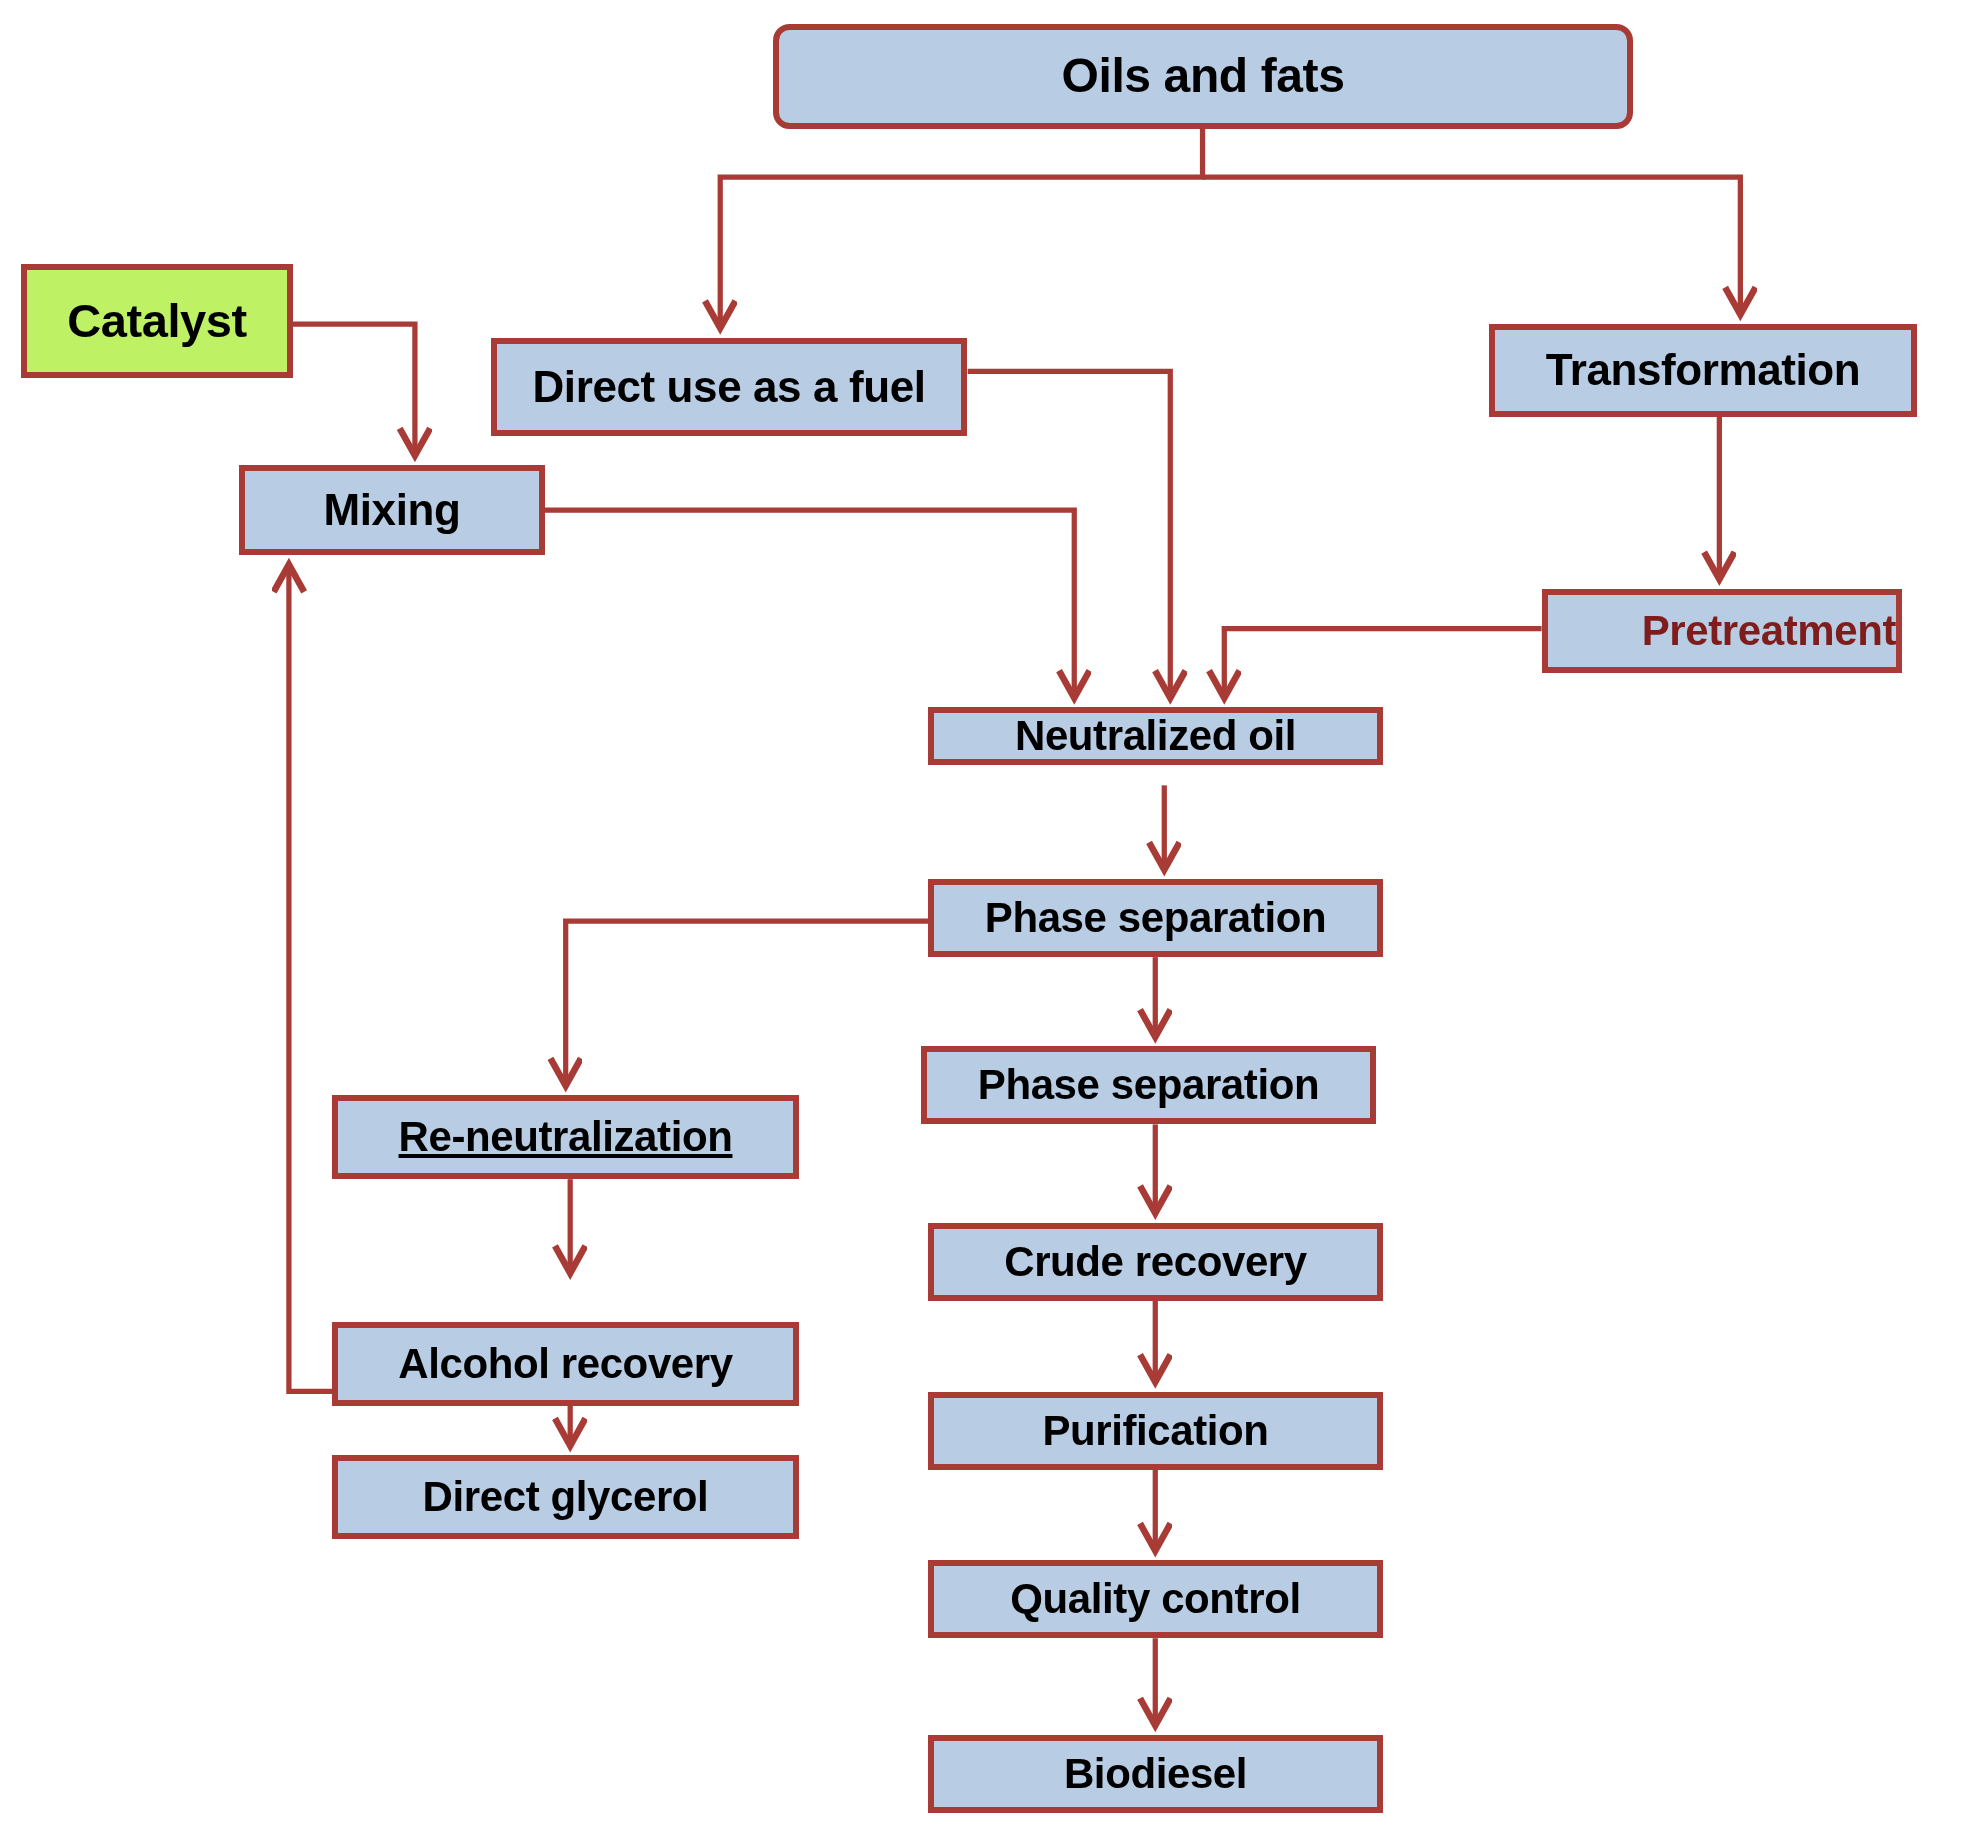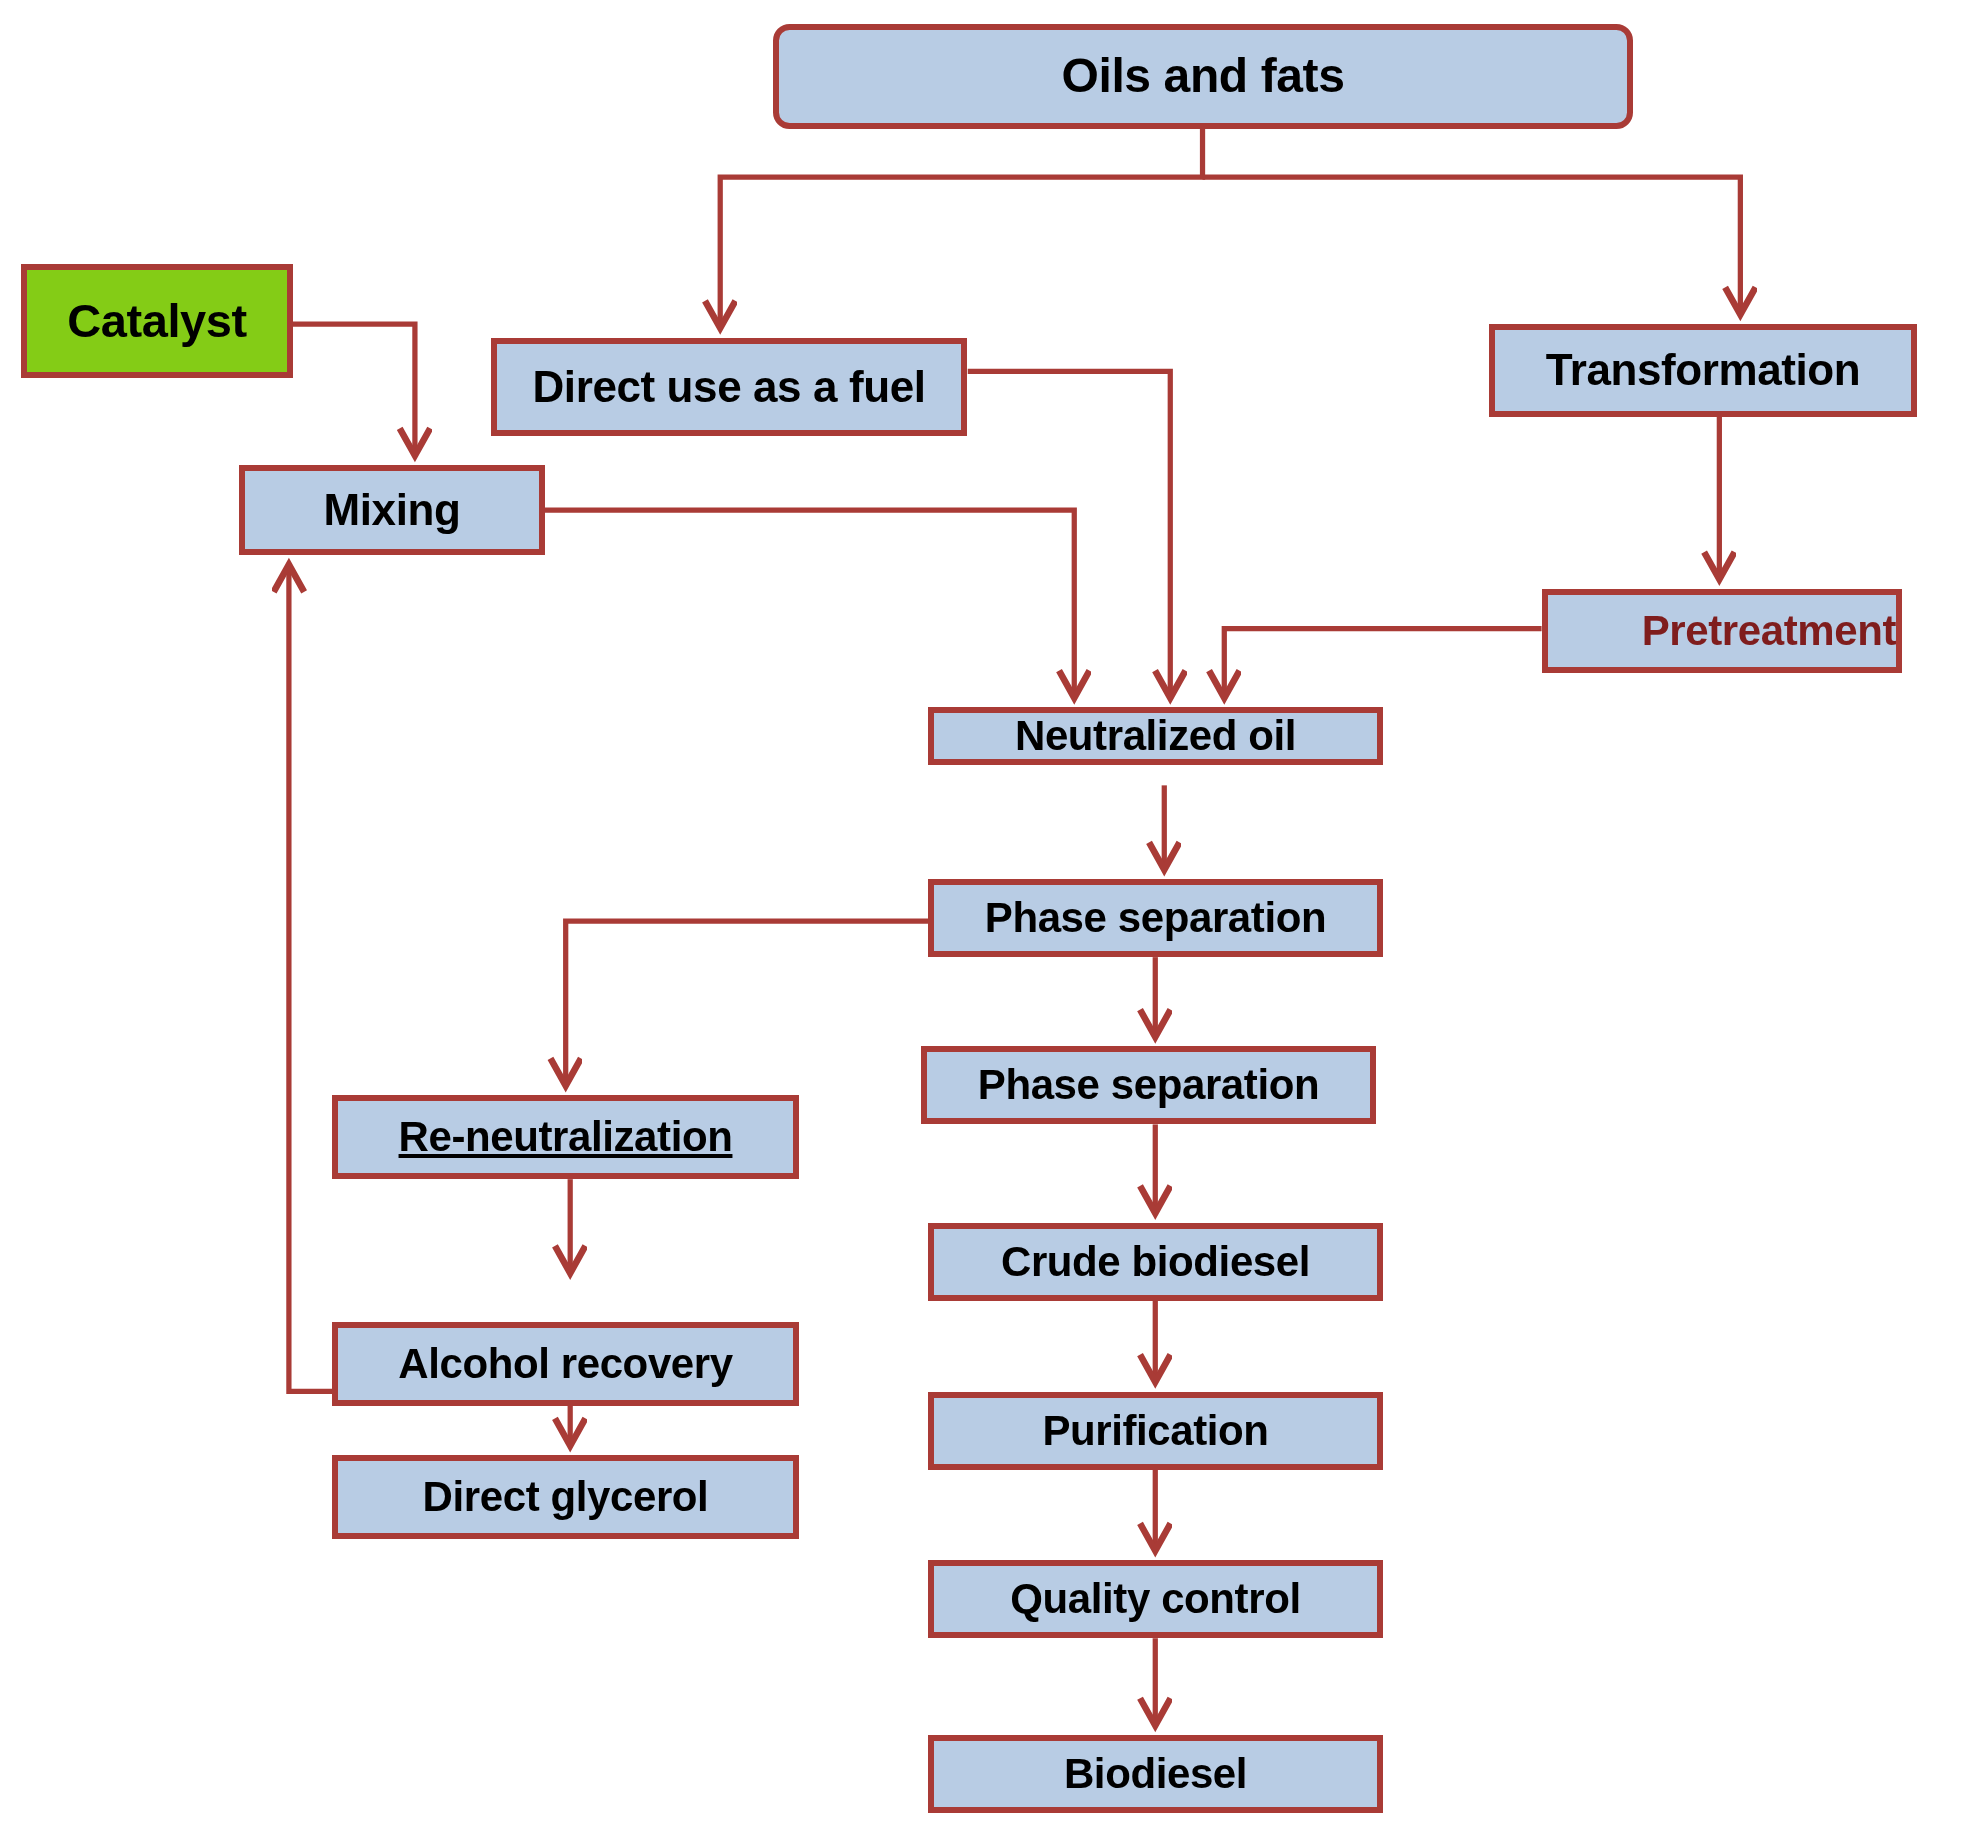--- a/index.html
+++ b/index.html
@@ -71,21 +71,21 @@
         <path d="M 760 1822 L 760 1926" stroke="#a93b36" marker-end="url(#arrowhead)"></path>
         <path d="M 760 1822 L 760 1855 L 385 1855 L 385 754" stroke="#a93b36" marker-end="url(#arrowhead)"></path>
         <path d="M 1540 1959 L 1540 2066" stroke="#a93b36" marker-end="url(#arrowhead)"></path>
         <path d="M 1540 2184 L 1540 2299" stroke="#a93b36" marker-end="url(#arrowhead)"></path>
       </g>
   </svg>
   <div id="node-layer">
       <div class="node rounded" style="left: 773px; top: 24px; width: 860px; height: 105px; font-size: 48px; background: rgb(184, 204, 228); border-color: rgb(169, 59, 54); color: rgb(0, 0, 0);">
         <span>Oils and fats</span>
       </div>
-      <div class="node" style="left: 21px; top: 264px; width: 272px; height: 114px; font-size: 47px; background: #84cc16; border-color: rgb(169, 59, 54); color: rgb(0, 0, 0);">
+      <div class="node" style="left: 21px; top: 264px; width: 272px; height: 114px; font-size: 47px; background: #bef264; border-color: rgb(169, 59, 54); color: rgb(0, 0, 0);">
         <span>Catalyst</span>
       </div>
       <div class="node" style="left: 491px; top: 338px; width: 476px; height: 98px; font-size: 44px; background: rgb(184, 204, 228); border-color: rgb(169, 59, 54); color: rgb(0, 0, 0);">
         <span>Direct use as a fuel</span>
       </div>
       <div class="node" style="left: 1489px; top: 324px; width: 428px; height: 93px; font-size: 44px; background: rgb(184, 204, 228); border-color: rgb(169, 59, 54); color: rgb(0, 0, 0);">
         <span>Transformation</span>
       </div>
       <div class="node" style="left: 239px; top: 465px; width: 306px; height: 90px; font-size: 44px; background: rgb(184, 204, 228); border-color: rgb(169, 59, 54); color: rgb(0, 0, 0);">
         <span>Mixing</span>
@@ -99,21 +99,21 @@
       <div class="node" style="left: 928px; top: 879px; width: 455px; height: 78px; font-size: 42px; background: rgb(184, 204, 228); border-color: rgb(169, 59, 54); color: rgb(0, 0, 0);">
         <span>Phase separation</span>
       </div>
       <div class="node" style="left: 921px; top: 1046px; width: 455px; height: 78px; font-size: 42px; background: rgb(184, 204, 228); border-color: rgb(169, 59, 54); color: rgb(0, 0, 0);">
         <span>Phase separation</span>
       </div>
       <div class="node" style="left: 332px; top: 1095px; width: 467px; height: 84px; font-size: 42px; background: rgb(184, 204, 228); border-color: rgb(169, 59, 54); color: rgb(0, 0, 0); text-decoration: underline;">
         <span>Re-neutralization</span>
       </div>
       <div class="node" style="left: 928px; top: 1223px; width: 455px; height: 78px; font-size: 42px; background: rgb(184, 204, 228); border-color: rgb(169, 59, 54); color: rgb(0, 0, 0);">
-        <span>Crude biodiesel</span>
+        <span>Crude recovery</span>
       </div>
       <div class="node" style="left: 332px; top: 1283px; width: 467px; height: 84px; font-size: 42px; background: rgb(184, 204, 228); border-color: rgb(169, 59, 54); color: rgb(0, 0, 0); margin-top: 39px;">
         <span>Alcohol recovery</span>
       </div>
       <div class="node" style="left: 928px; top: 1392px; width: 455px; height: 78px; font-size: 42px; background: rgb(184, 204, 228); border-color: rgb(169, 59, 54); color: rgb(0, 0, 0);">
         <span>Purification</span>
       </div>
       <div class="node" style="left: 332px; top: 1455px; width: 467px; height: 84px; font-size: 42px; background: rgb(184, 204, 228); border-color: rgb(169, 59, 54); color: rgb(0, 0, 0);">
         <span>Direct glycerol</span>
       </div>

